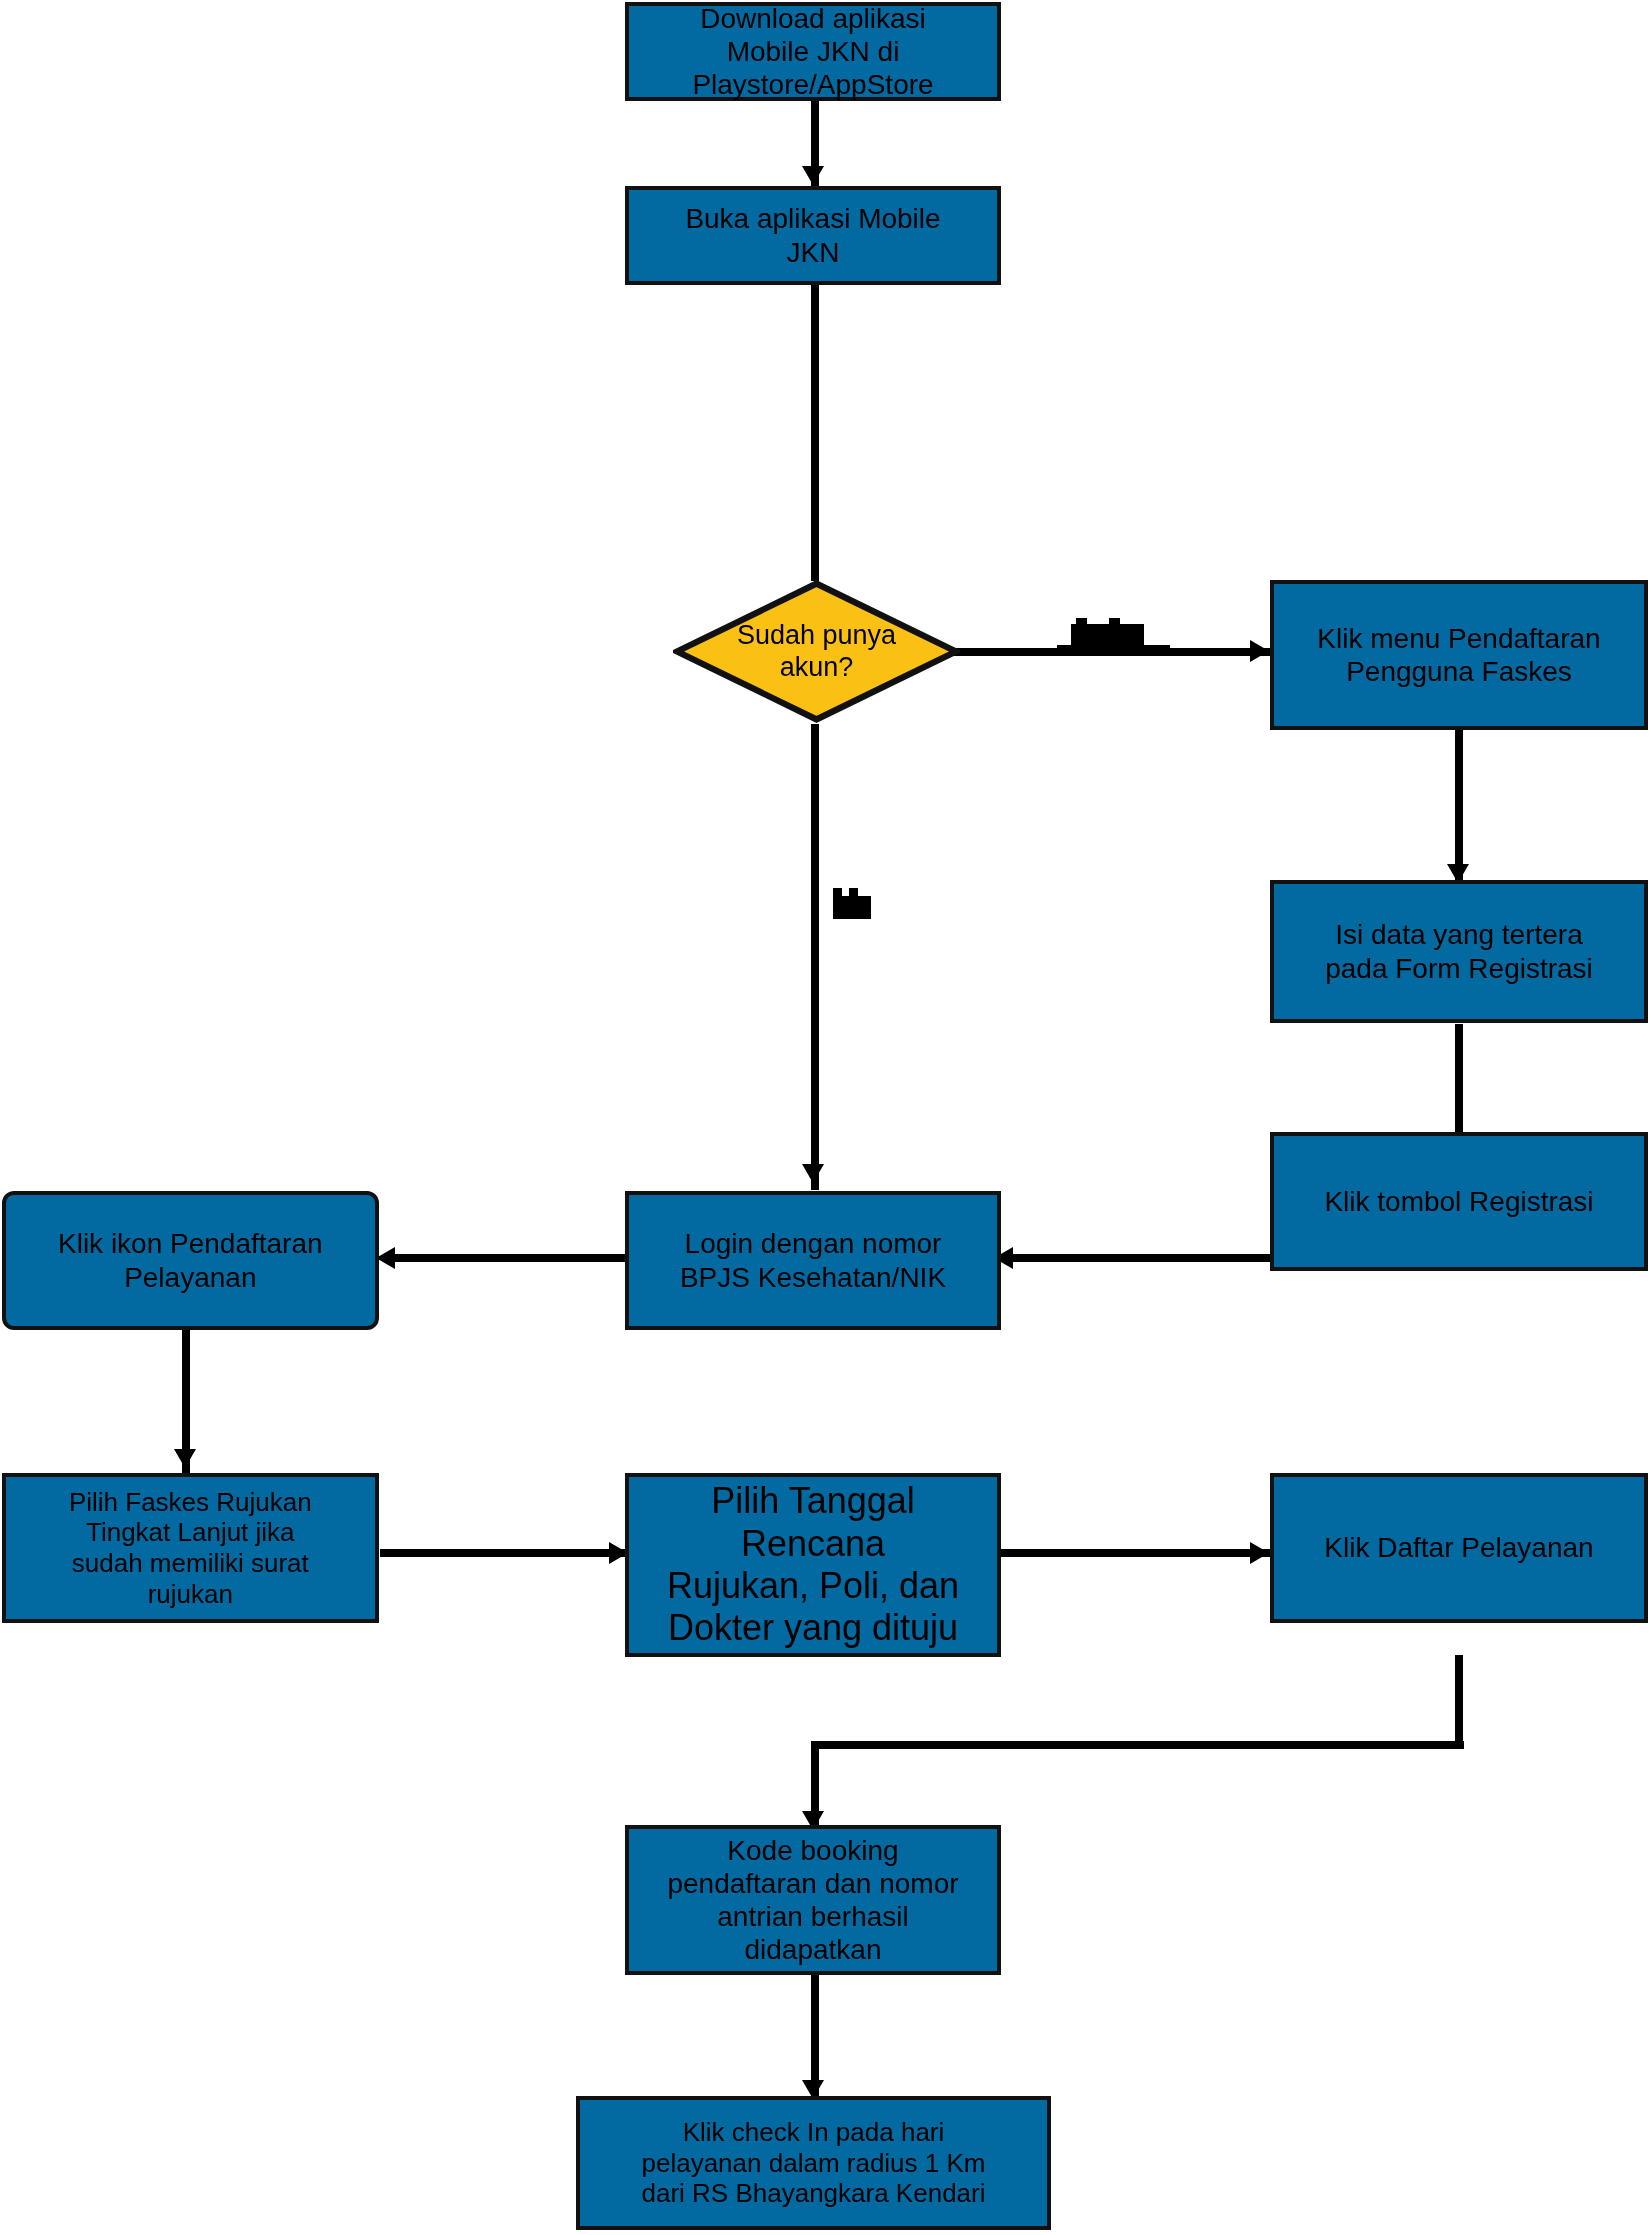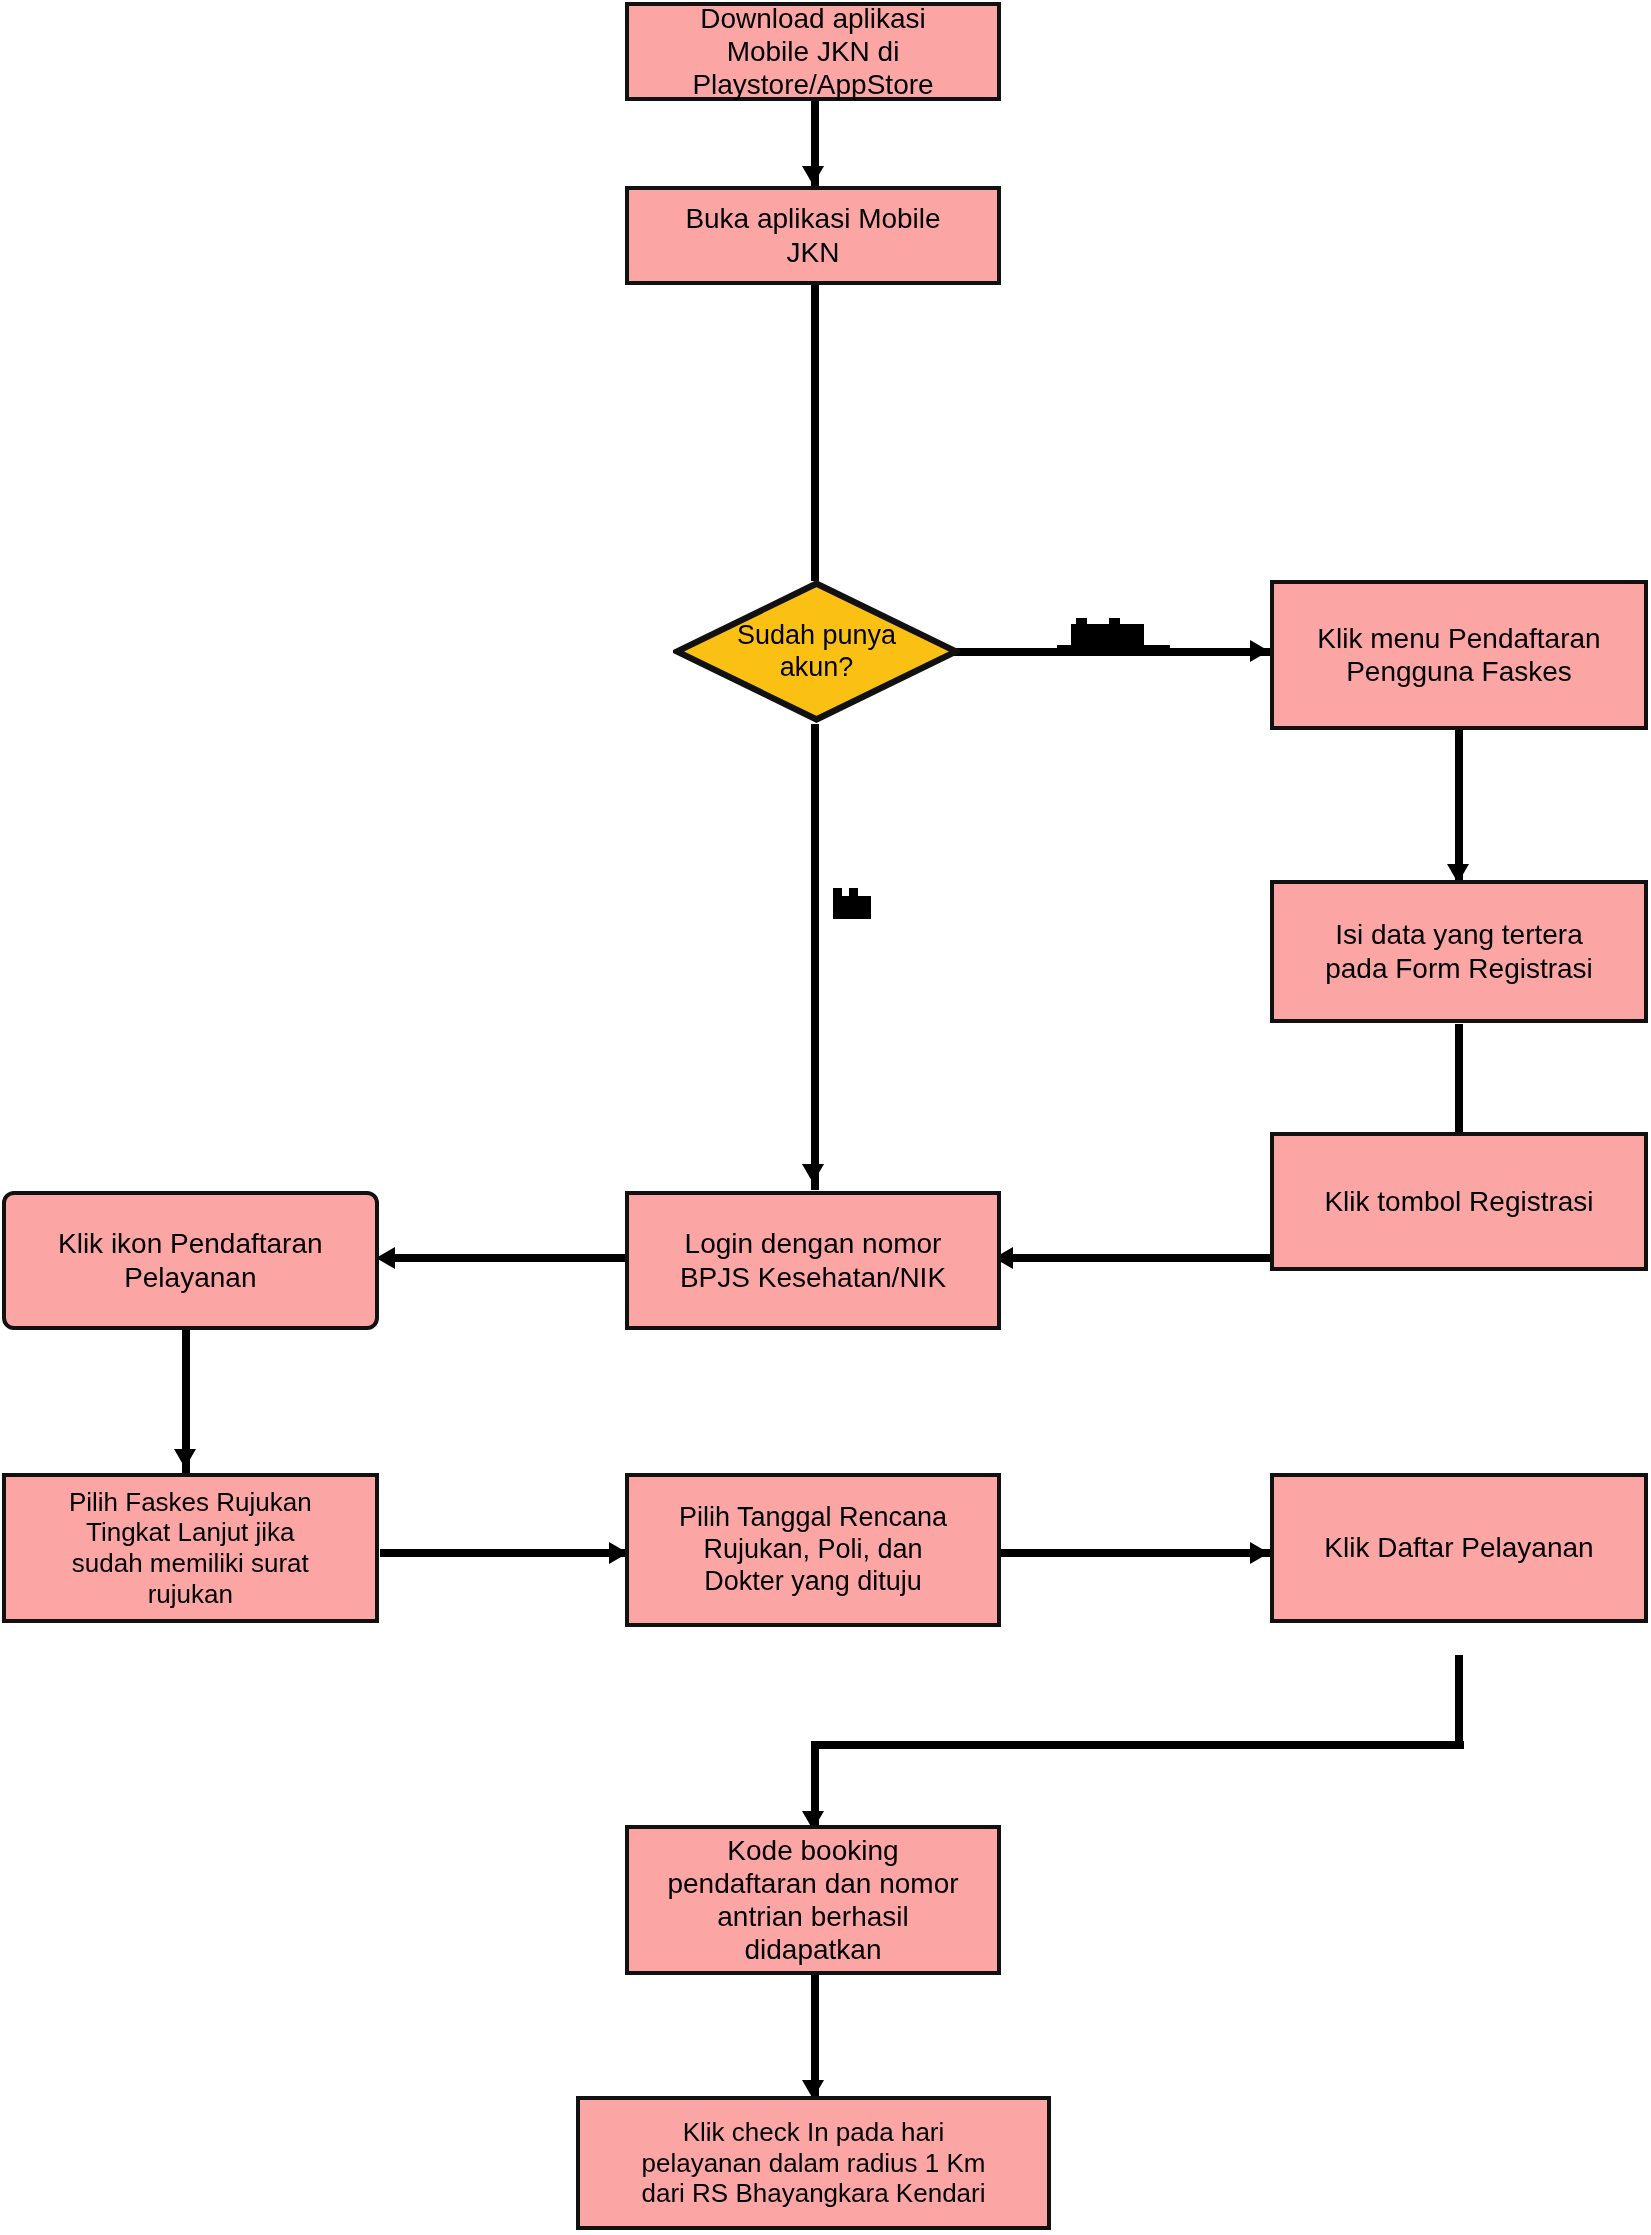--- a/index.html
+++ b/index.html
@@ -15,21 +15,21 @@
     position: relative;
     width: 1651px;
     height: 2235px;
     background: #ffffff;
     overflow: hidden;
   }
   
   .node {
     position: absolute;
     box-sizing: border-box;
-    background: #fca5a5;
+    background: #0369a1;
     border: 4.5px solid #111111;
     display: flex;
     align-items: center;
     justify-content: center;
     text-align: center;
     color: #000000;
     line-height: 1.18;
     z-index: 4;
   }
   .node .label {
@@ -192,21 +192,21 @@
 Pelayanan</span>
   </div>
 
   <div class="node" style="left:1.8px; top:1473px; width:377px; height:150px; font-size:26px;">
     <span class="label">Pilih Faskes Rujukan
 Tingkat Lanjut jika
 sudah memiliki surat
 rujukan</span>
   </div>
 
-  <div class="node" style="left:625px; top:1473px; width:376px; height:154px; font-size:27px;">
+  <div class="node" style="left:625px; top:1473px; width:376px; height:184px; font-size:36px;">
     <span class="label">Pilih Tanggal Rencana
 Rujukan, Poli, dan
 Dokter  yang dituju</span>
   </div>
 
   <div class="node" style="left:1270px; top:1473px; width:378px; height:150px; font-size:28px;">
     <span class="label">Klik Daftar Pelayanan</span>
   </div>
 
   <div class="node" style="left:625px; top:1825px; width:376px; height:150px; font-size:28px;">

